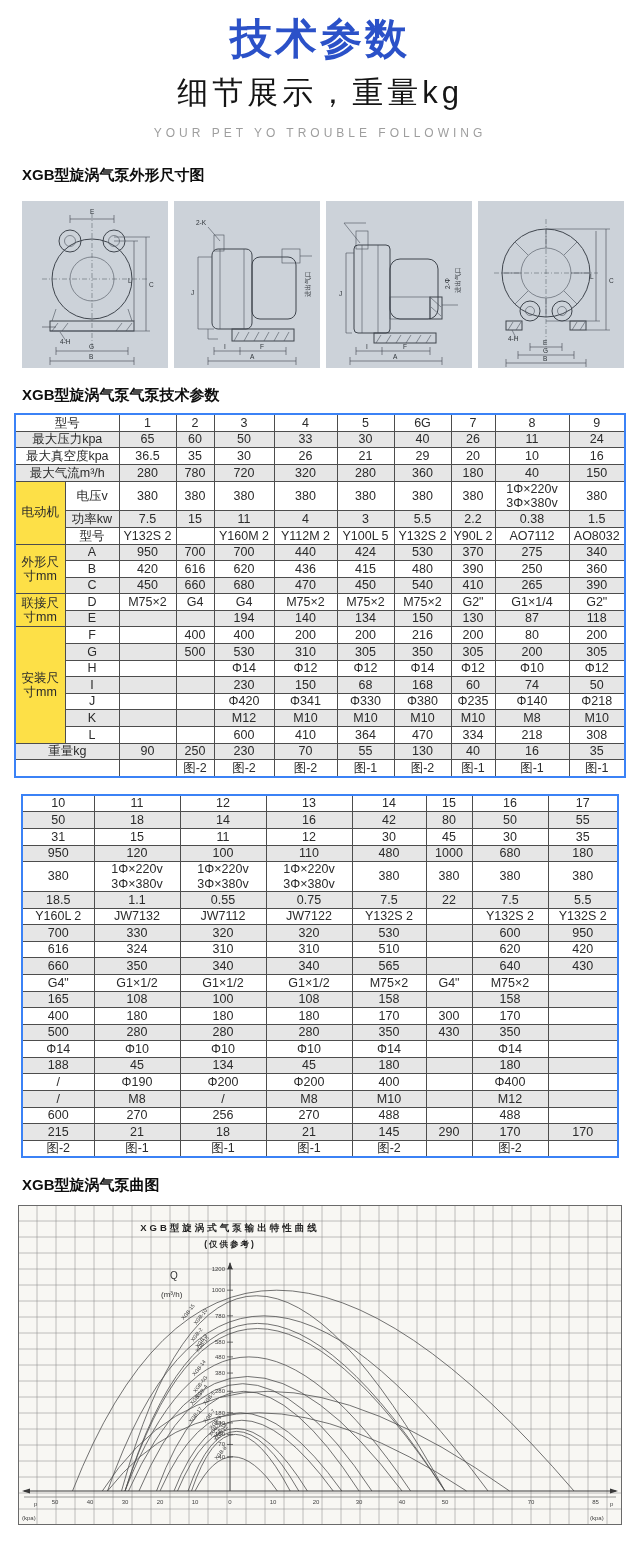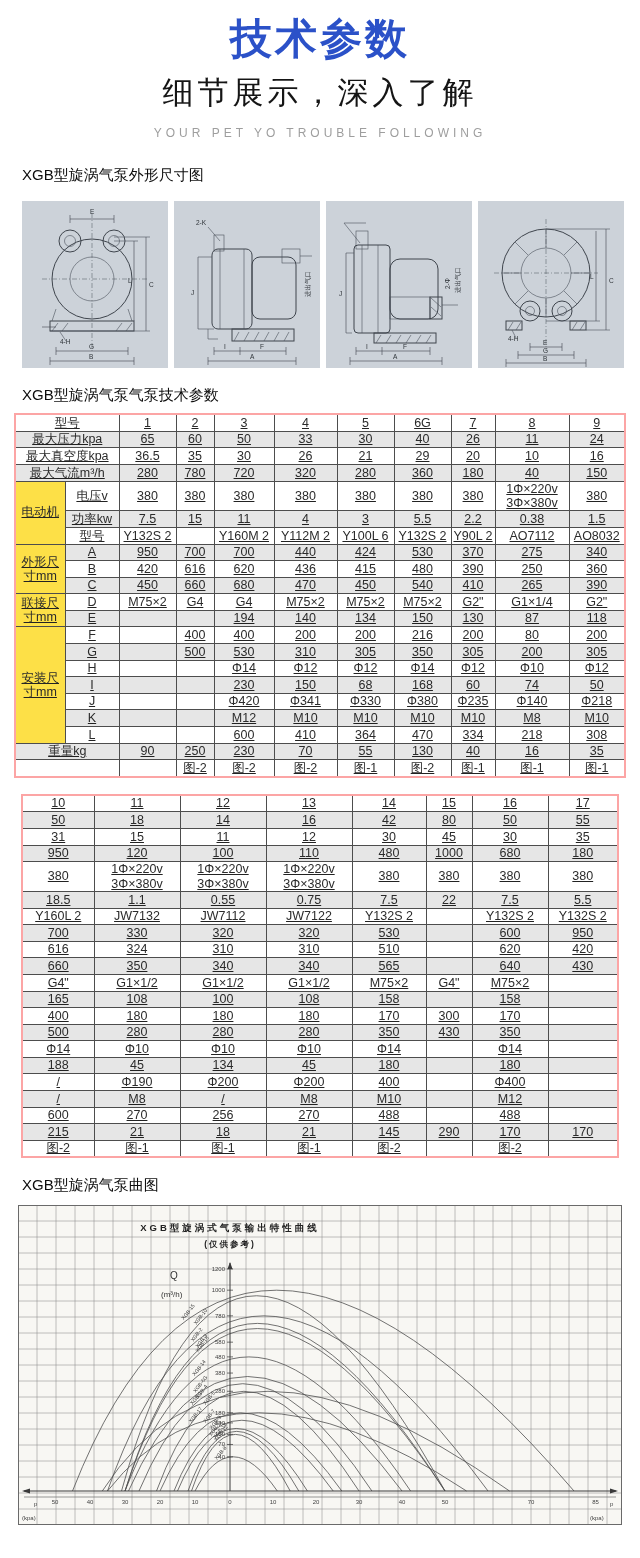--- a/index.html
+++ b/index.html
@@ -1,36 +1,36 @@
 <!DOCTYPE html>
 <html><head>
 <meta charset="utf-8">
 <style>
   html,body{margin:0;padding:0;background:#fff;}
   body{width:640px;font-family:"Liberation Sans","DejaVu Sans",sans-serif;color:#222;}
   .hero{padding-top:16px;text-align:center;}
   .hero-title{font-size:42px;line-height:1.1;font-weight:bold;color:#2b51c8;letter-spacing:3px;}
   .hero-sub{font-size:31px;color:#151515;margin-top:10px;letter-spacing:4px;font-weight:500;}
   .hero-tag{font-size:12px;color:#9e9e9e;margin-top:12px;letter-spacing:4px;text-align:center;}
-  .section-title{font-size:15px;font-weight:normal;color:#0d0d0d;margin:0 0 0 22px;}
+  .section-title{font-size:15px;font-weight:bold;color:#0d0d0d;margin:0 0 0 22px;}
   .sec1{margin-top:26px;}
   .sec2{margin-top:18px;}
   .sec3{margin-top:18px;}
   .drawings{display:flex;gap:6px;margin:16px 22px 0 22px;}
   .panel{background:#ccd2d9;flex:1;}
   .panel svg{display:block;}
   .tline{stroke:#3f454d;stroke-width:1;fill:none;}
   .tthin{stroke:#4a515a;stroke-width:0.6;fill:none;}
   .tdash{stroke:#4a515a;stroke-width:0.5;fill:none;stroke-dasharray:5 2 1 2;}
   .tdim{stroke:#3f454d;stroke-width:0.6;fill:none;}
   .tlabel{font-size:6.5px;fill:#2e3338;font-family:"Liberation Sans",sans-serif;}
   table.spec{border-collapse:collapse;margin:8px auto 0 auto;width:596px;table-layout:fixed;}
   table.spec td{border:1px solid #4d4d4d;font-size:12.5px;color:#2b2b2b;text-align:center;
     padding:0 1px;height:15.6px;line-height:1.15;white-space:pre-line;overflow:hidden;}
-  table.spec{border:2px solid #fca5a5;text-decoration:underline;}
+  table.spec{border:2px solid #3b82f6;}
   tr.shade td{background:#e6e6e6;}
   tr.shade td.grouplab, td.grouplab{background:#fde047;}
   td.grouplab{font-size:12.5px;}
   .chart-wrap{margin:10px 18px 0 18px;background:#f8f7f3;}
   .chart-wrap svg{display:block;}
   .grid{stroke:#8d8d8d;stroke-width:0.55;}
   .gridbold{stroke:#6a6a6a;stroke-width:1;}
   .curve{stroke:#4f4f4f;stroke-width:0.8;fill:none;}
   .ctext{font-family:"Liberation Sans",sans-serif;fill:#333;}
   .ctitle{font-size:9.5px;font-weight:bold;letter-spacing:3px;fill:#222;}
@@ -38,21 +38,21 @@
   .ctick{font-size:6px;fill:#444;}
   .clabel{font-size:5.2px;fill:#3a3a3a;}
   .caxis{stroke:#3a3a3a;stroke-width:1;}
   .footer-space{height:14px;}
 </style>
 </head>
 <body>
 
 <div class="hero">
   <div class="hero-title">技术参数</div>
-  <div class="hero-sub">细节展示，深入了解</div>
+  <div class="hero-sub">细节展示，重量kg</div>
   <div class="hero-tag">YOUR PET YO TROUBLE FOLLOWING</div>
 </div>
 
 <div class="section-title sec1">XGB型旋涡气泵外形尺寸图</div>
 
 <div class="drawings">
 
   <div class="panel">
     <svg width="146" height="167" viewBox="0 0 146 167">
       <circle cx="48" cy="40" r="11" class="tline"></circle>
@@ -268,21 +268,21 @@
         <td>2.2</td>
         <td>0.38</td>
         <td>1.5</td>
       </tr>
       <tr>
         <td class="rowlab">型号</td>
         <td>Y132S 2</td>
         <td></td>
         <td>Y160M 2</td>
         <td>Y112M 2</td>
-        <td>Y100L 6</td>
+        <td>Y100L 5</td>
         <td>Y132S 2</td>
         <td>Y90L 2</td>
         <td>AO7112</td>
         <td>AO8032</td>
       </tr>
       <tr class="shade">
         <td class="grouplab" rowspan="3">外形尺寸mm</td>
         <td class="rowlab">A</td>
         <td>950</td>
         <td>700</td>

